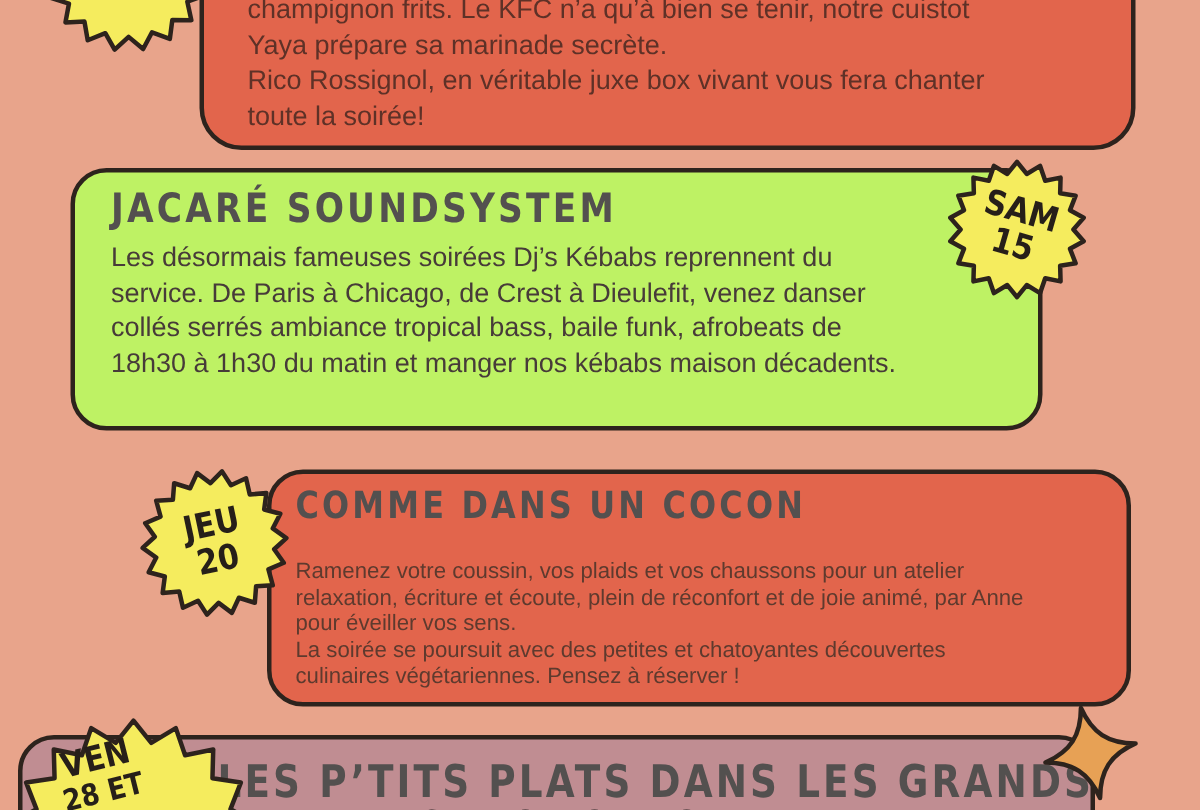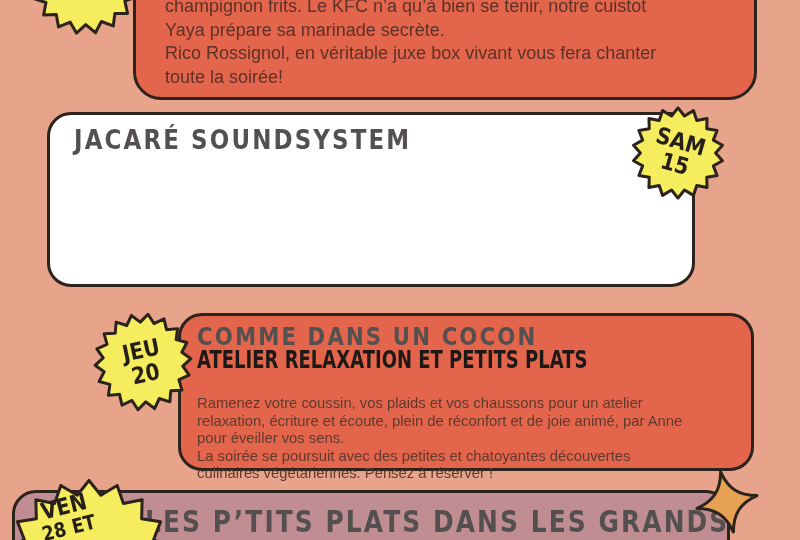--- a/index.html
+++ b/index.html
@@ -5,21 +5,21 @@
   html,body{margin:0;padding:0;background:#555;}
   .poster{
     position:relative;width:800px;height:540px;overflow:hidden;
     background:#e8a48b;font-family:"Liberation Sans",sans-serif;
   }
   .card{
     position:absolute;border:3px solid #2d231d;border-radius:24px;
     box-sizing:border-box;
   }
   .card.orange{background:#e2654c;}
-  .card.mauve{background:#ffffff;}
+  .card.mauve{background:#bef264;}
   .card.mauve2{background:#c08d92;}
 
   .hd{
     display:inline-block;white-space:nowrap;transform-origin:left center;
     font-family:"DejaVu Sans",sans-serif;font-weight:bold;
   }
   .hd.gray{color:#53504f;letter-spacing:2.5px;transform:scaleX(0.85);}
   .hd.black{color:#1c1917;letter-spacing:0;transform:scaleX(0.72);}
 
   .body-txt{white-space:pre-line;font-family:"Liberation Sans",sans-serif;}
@@ -99,37 +99,40 @@
 
   <div id="badge-top" class="badge">
     <svg viewBox="0 0 100 100">
         <polygon points="50.0,2.0 56.9,10.6 66.4,4.9 70.0,15.4 80.9,13.2 80.6,24.3 91.6,26.0 87.6,36.3 97.3,41.7 90.0,50.0 97.3,58.3 87.6,63.7 91.6,74.0 80.6,75.7 80.9,86.8 70.0,84.6 66.4,95.1 56.9,89.4 50.0,98.0 43.1,89.4 33.6,95.1 30.0,84.6 19.1,86.8 19.4,75.7 8.4,74.0 12.4,63.7 2.7,58.3 10.0,50.0 2.7,41.7 12.4,36.3 8.4,26.0 19.4,24.3 19.1,13.2 30.0,15.4 33.6,4.9 43.1,10.6"></polygon>
       </svg>
   </div>
 
   <div id="card2" class="card mauve">
     <div class="inner">
       <div><span class="hd gray">JACARÉ SOUNDSYSTEM</span></div>
+      <div class="body-txt">Les désormais fameuses soirées Dj’s Kébabs reprennent du
+service. De Paris à Chicago, de Crest à Dieulefit, venez danser
+collés serrés ambiance tropical bass, baile funk, afrobeats de
+18h30 à 1h30 du matin et manger nos kébabs maison décadents.</div>
     </div>
   </div>
 
   <div id="badge-sam" class="badge">
     <svg viewBox="0 0 100 100">
         <polygon points="50.0,2.0 56.9,10.6 66.4,4.9 70.0,15.4 80.9,13.2 80.6,24.3 91.6,26.0 87.6,36.3 97.3,41.7 90.0,50.0 97.3,58.3 87.6,63.7 91.6,74.0 80.6,75.7 80.9,86.8 70.0,84.6 66.4,95.1 56.9,89.4 50.0,98.0 43.1,89.4 33.6,95.1 30.0,84.6 19.1,86.8 19.4,75.7 8.4,74.0 12.4,63.7 2.7,58.3 10.0,50.0 2.7,41.7 12.4,36.3 8.4,26.0 19.4,24.3 19.1,13.2 30.0,15.4 33.6,4.9 43.1,10.6"></polygon>
       </svg>
     <div class="btxt">
       <span>SAM</span>
       <span>15</span>
     </div>
   </div>
 
   <div id="card3" class="card orange">
     <div class="inner">
       <div><span class="hd gray">COMME DANS UN COCON</span></div>
-      <div><span class="hd black">ATELIER RELAXATION ET PETITS PLATS</span></div>
       <div class="body-txt">Ramenez votre coussin, vos plaids et vos chaussons pour un atelier
 relaxation, écriture et écoute, plein de réconfort et de joie animé, par Anne
 pour éveiller vos sens.
 La soirée se poursuit avec des petites et chatoyantes découvertes
 culinaires végétariennes. Pensez à réserver !</div>
     </div>
   </div>
 
   <div id="badge-jeu" class="badge">
     <svg viewBox="0 0 100 100">

